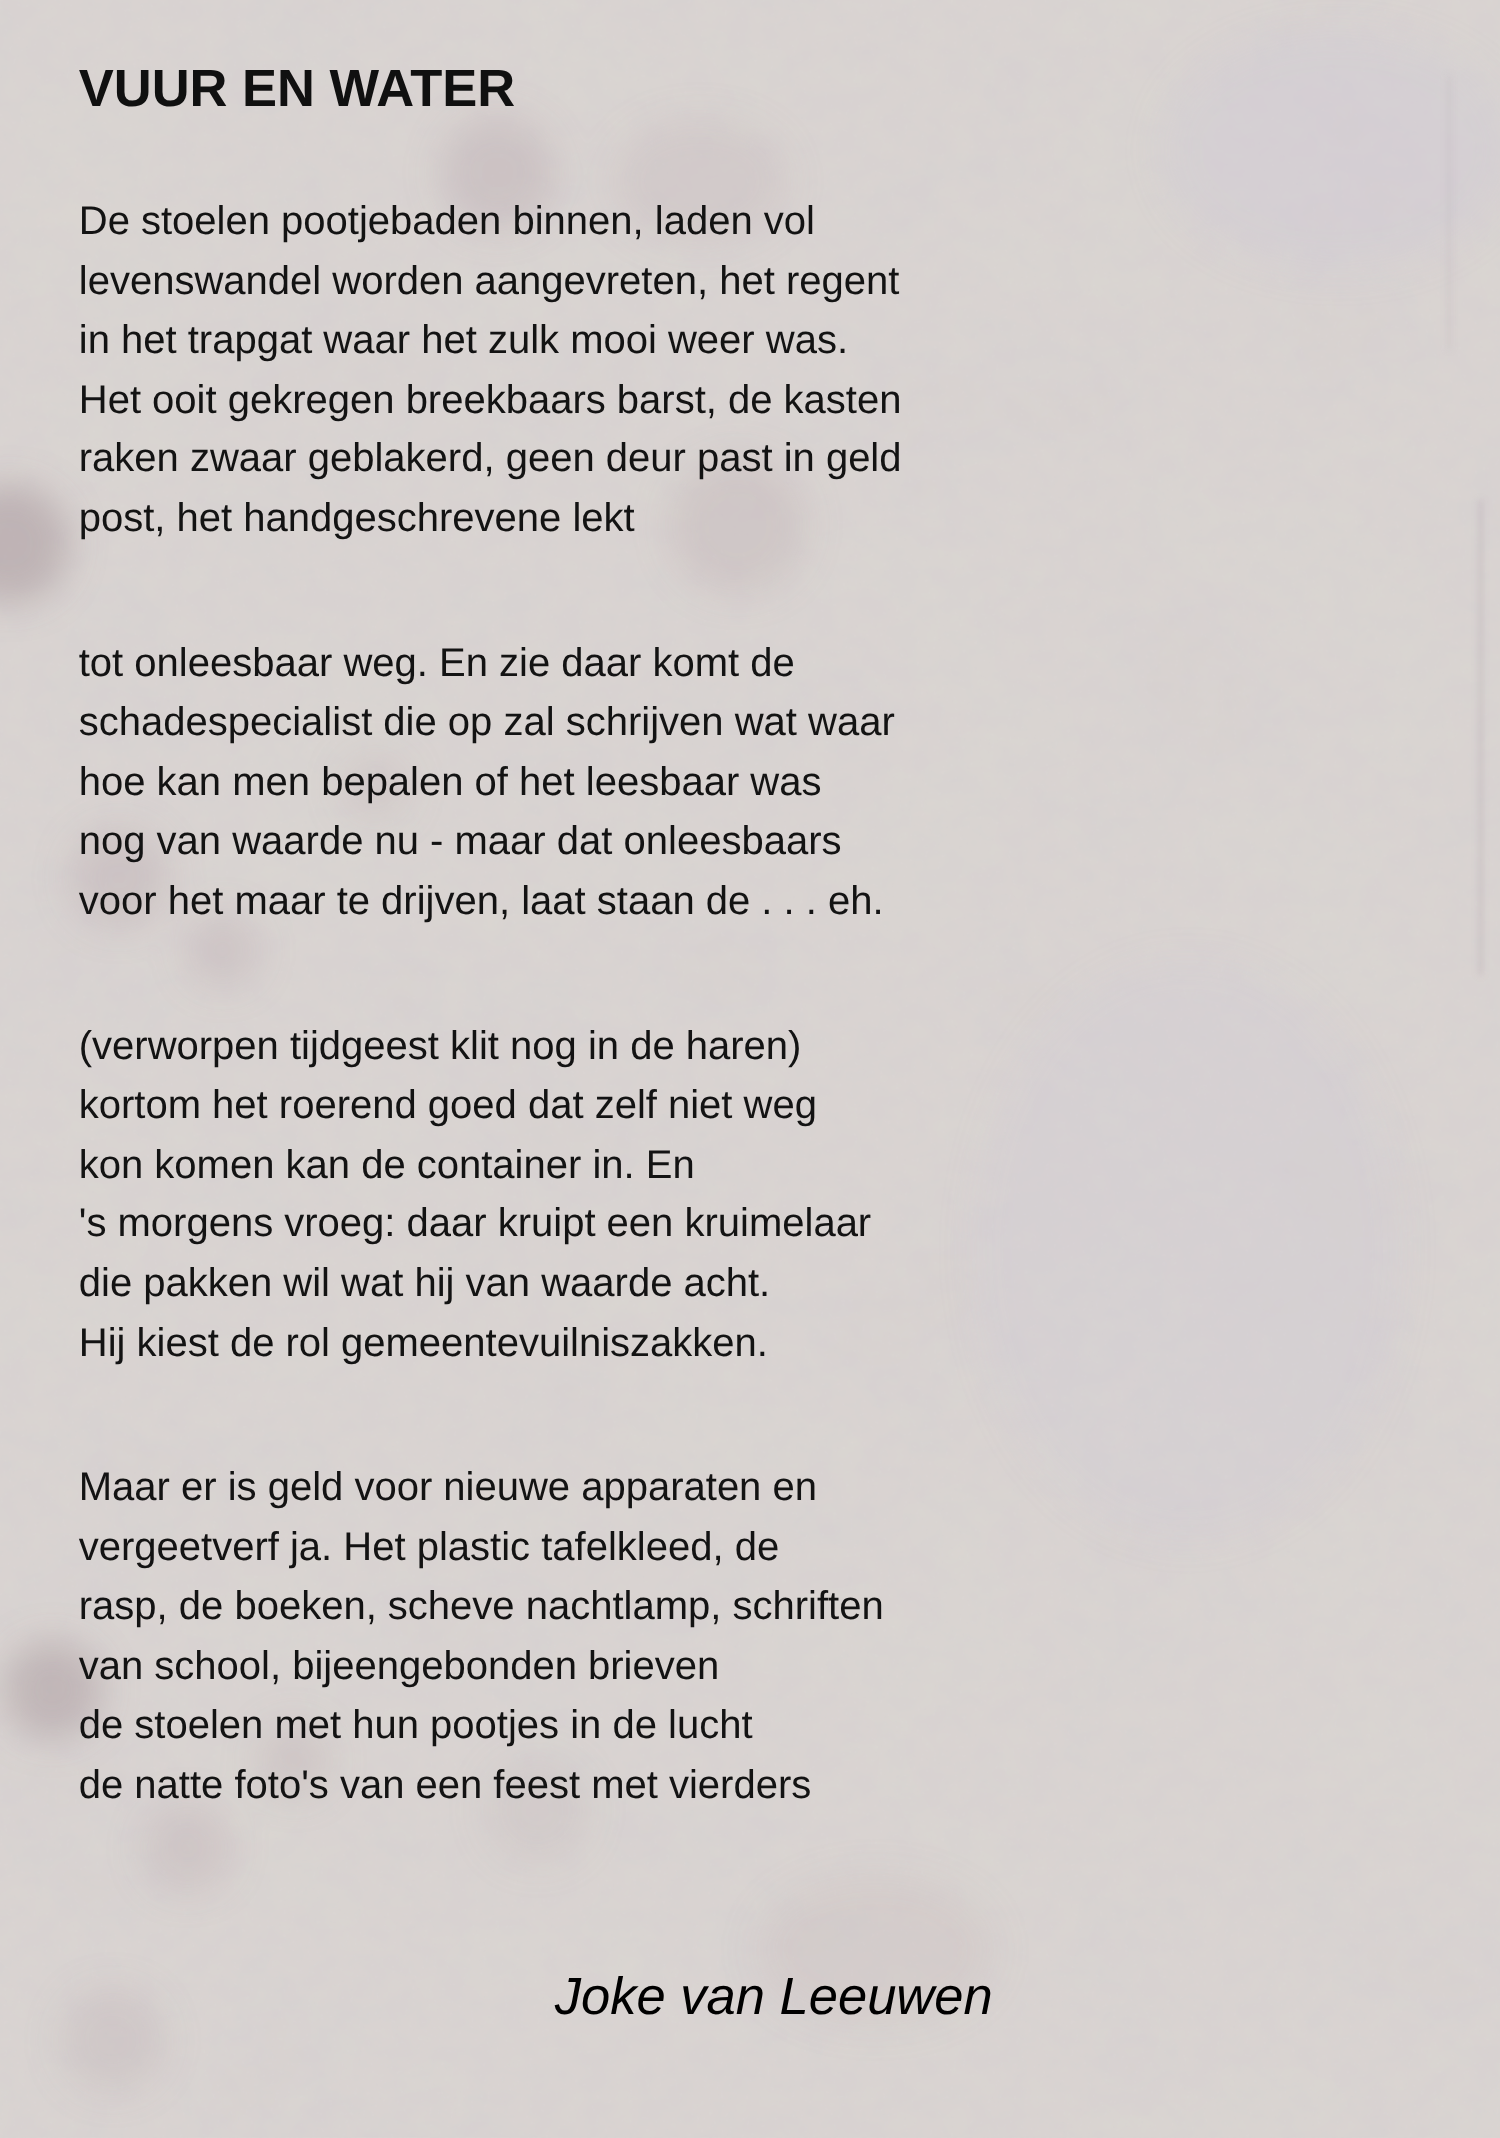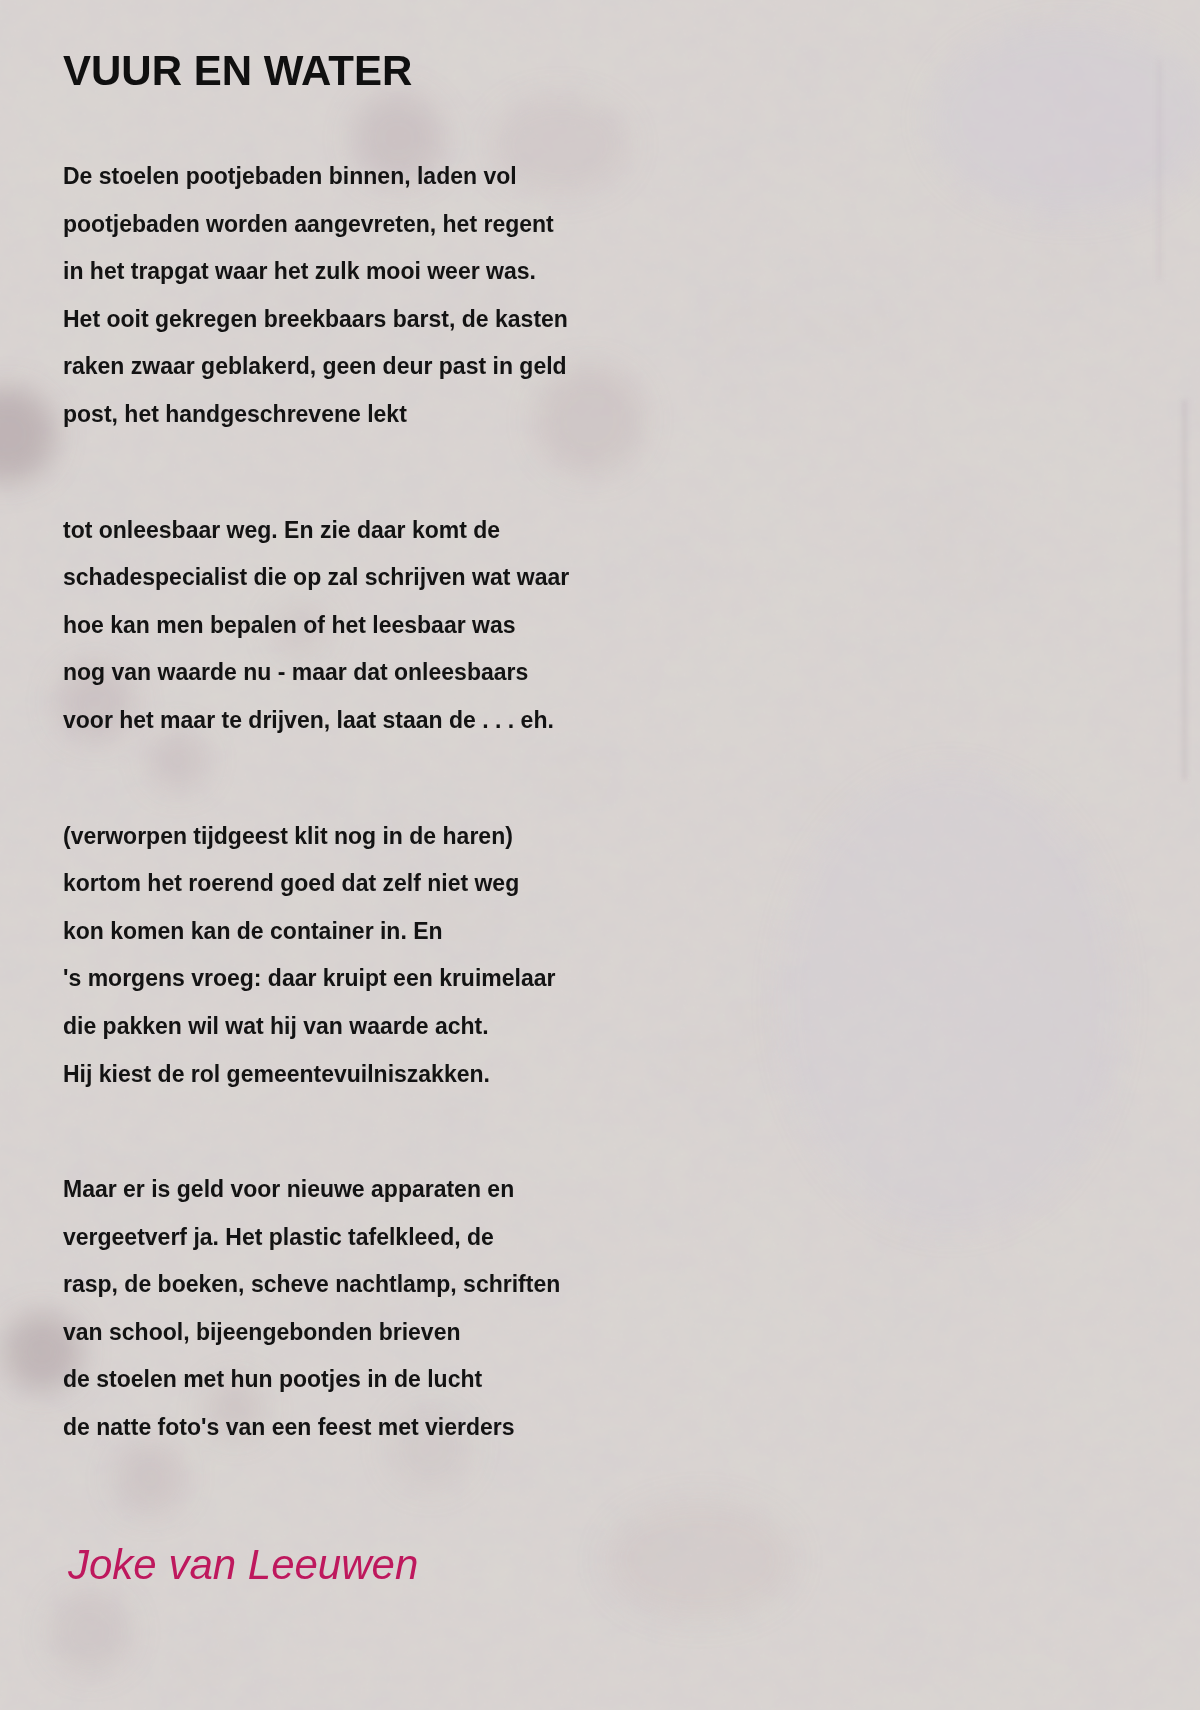--- a/index.html
+++ b/index.html
@@ -30,34 +30,35 @@
     font-size: 42px;
     line-height: 46px;
     font-weight: bold;
     white-space: nowrap;
     color: #101010;
   }
   .stanza { margin: 0; padding: 0; }
   .stanza-first { margin-top: 59px; }
   .stanza + .stanza { margin-top: 68px; }
   .line {
-    font-size: 23px;
+    font-size: 32px;
     line-height: 47.6px;
-    font-weight: bold;
+    font-weight: normal;
     white-space: nowrap;
     color: #131313;
   }
   .author {
-    margin: 88px 0 0 5px;
+    margin: 120px 0 0 5px;
     font-size: 42px;
     line-height: 50px;
     font-style: italic;
     font-weight: normal;
     white-space: nowrap;
-    color: #be185d;
+    color: #000000;
+    text-align: center;
   }
 </style>
 </head>
 <body>
 
 <svg class="bg" width="1200" height="1710" viewBox="0 0 1200 1710" xmlns="http://www.w3.org/2000/svg" aria-hidden="true">
   <defs>
     <filter id="mottle" x="-5%" y="-5%" width="110%" height="110%">
       <feTurbulence type="fractalNoise" baseFrequency="0.006 0.008" numOctaves="4" seed="11"></feTurbulence>
       <feColorMatrix type="matrix" values="0 0 0 0 0.64  0 0 0 0 0.58  0 0 0 0 0.63  0 0 0 0.33 0"></feColorMatrix>
@@ -105,21 +106,21 @@
     <rect x="1183" y="400" width="3" height="380" fill="#b4a8b2" opacity="0.45"></rect>
     <rect x="1158" y="60" width="2.5" height="220" fill="#b4a8b2" opacity="0.30"></rect>
   </g>
 </svg>
 
 <div class="content">
   <h1 class="title">VUUR EN WATER</h1>
 
   <div class="stanza stanza-first">
     <div class="line">De stoelen pootjebaden binnen, laden vol</div>
-    <div class="line">pootjebaden worden aangevreten, het regent</div>
+    <div class="line">levenswandel worden aangevreten, het regent</div>
     <div class="line">in het trapgat waar het zulk mooi weer was.</div>
     <div class="line">Het ooit gekregen breekbaars barst, de kasten</div>
     <div class="line">raken zwaar geblakerd, geen deur past in geld</div>
     <div class="line">post, het handgeschrevene lekt</div>
   </div>
 
   <div class="stanza">
     <div class="line">tot onleesbaar weg. En zie daar komt de</div>
     <div class="line">schadespecialist die op zal schrijven wat waar</div>
     <div class="line">hoe kan men bepalen of het leesbaar was</div>

